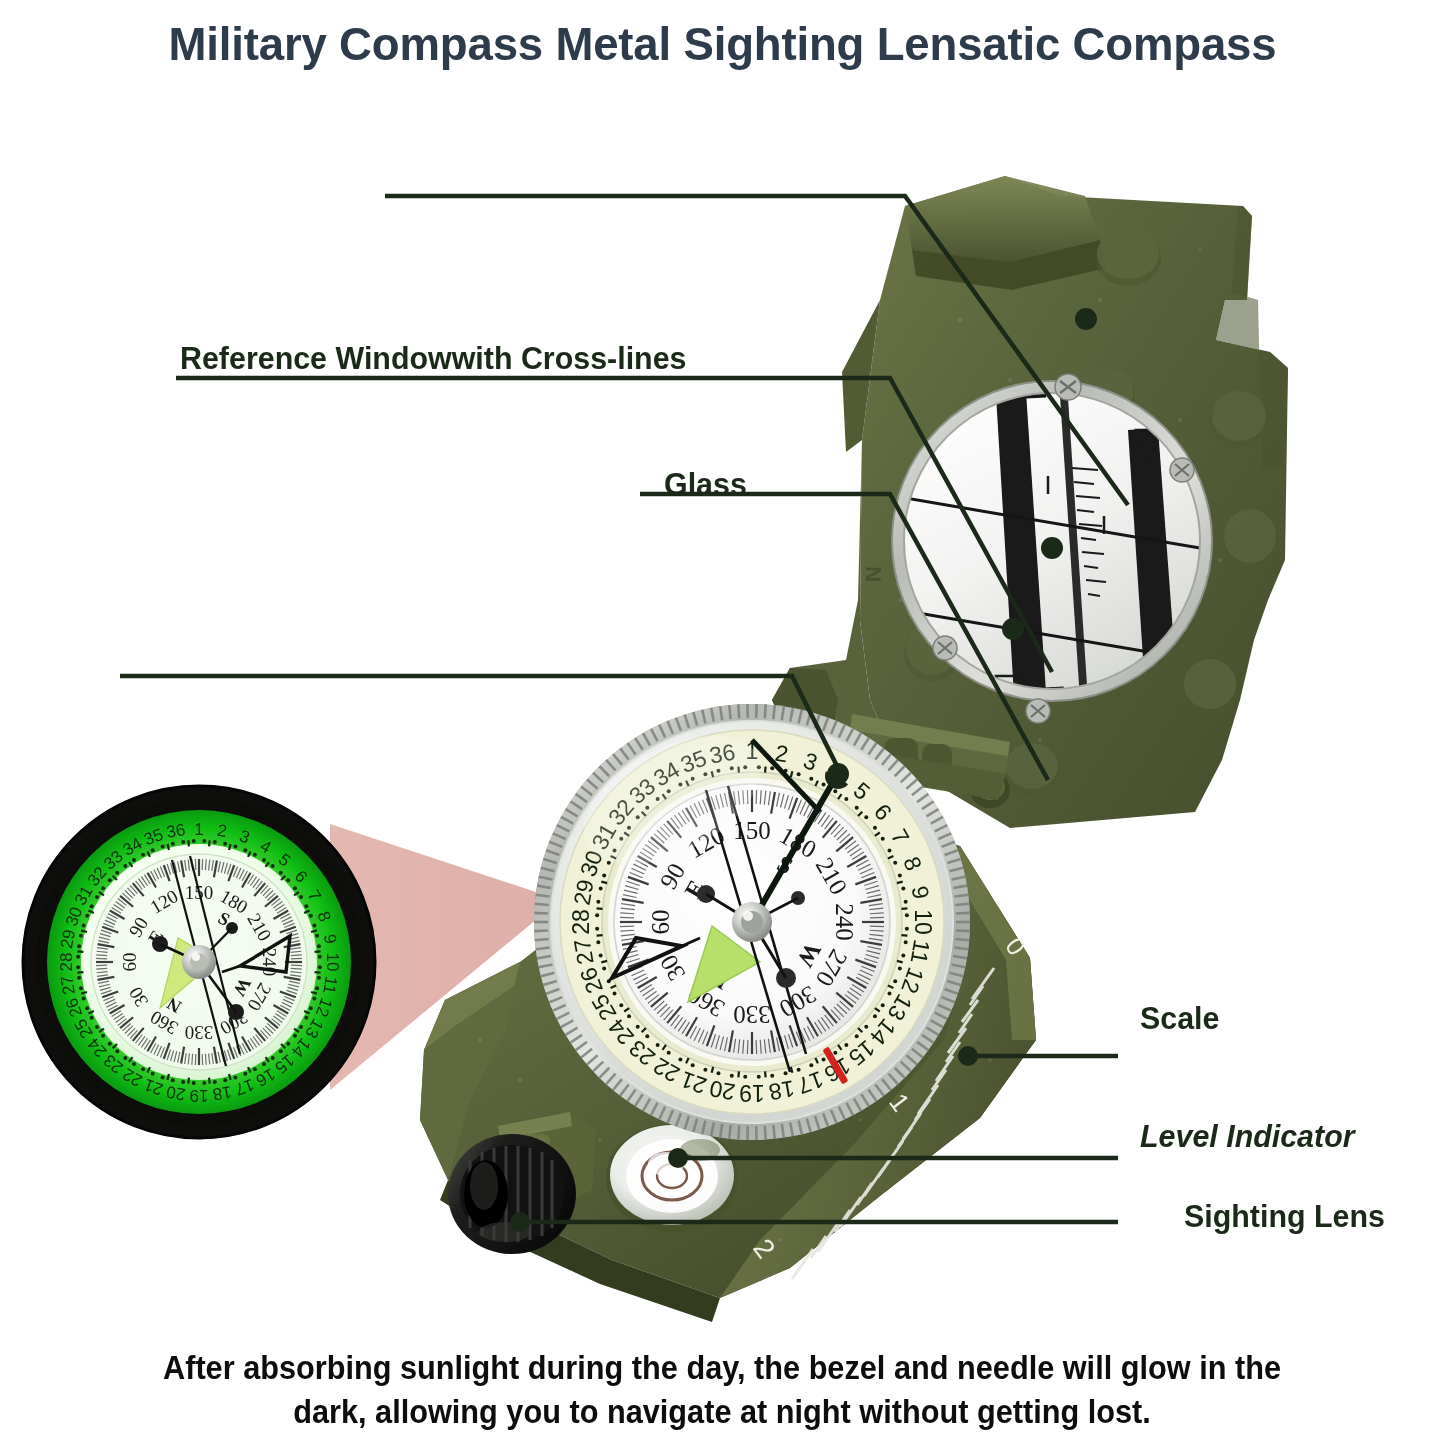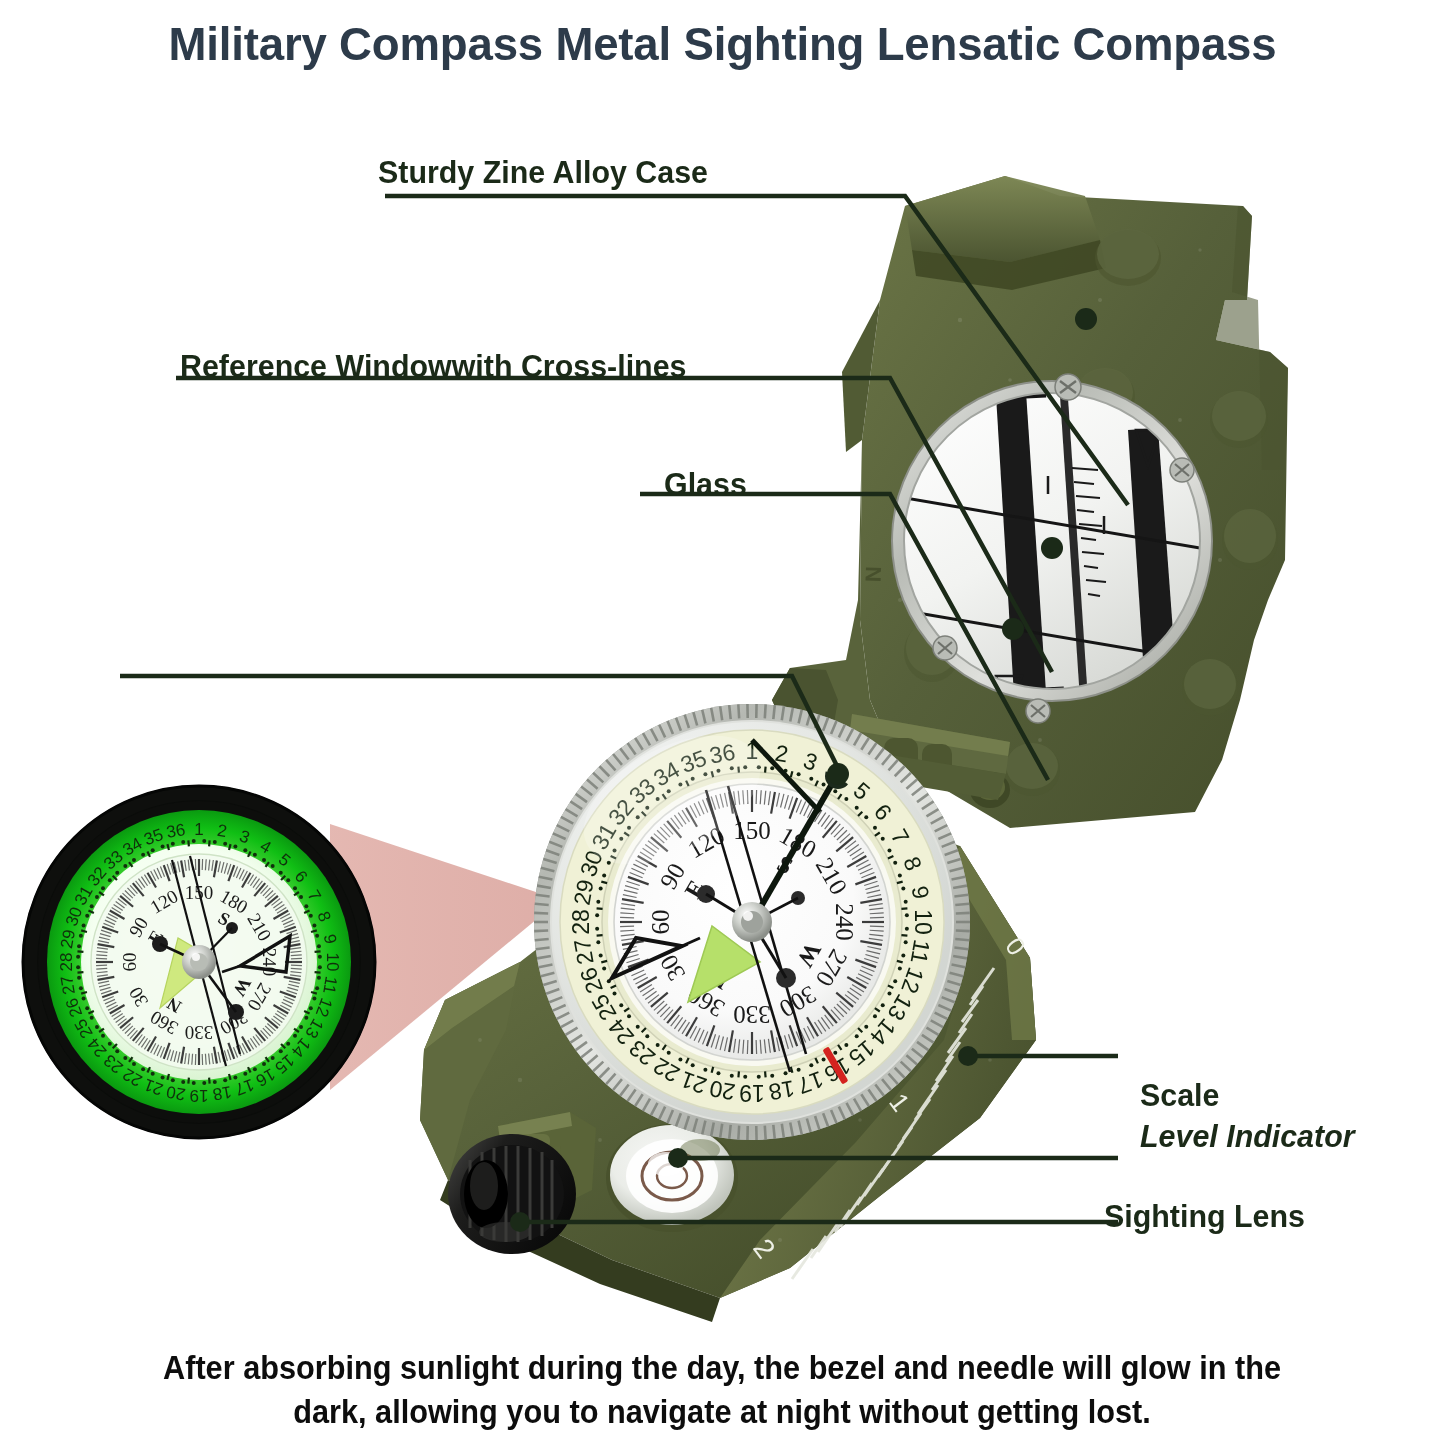--- a/index.html
+++ b/index.html
@@ -1277,36 +1277,33 @@
       <circle cx="1086" cy="319" r="11"></circle>
       <circle cx="1052" cy="548" r="11"></circle>
       <circle cx="1013" cy="629" r="11"></circle>
       <circle cx="838" cy="774" r="11"></circle>
       <circle cx="968" cy="1056" r="10"></circle>
       <circle cx="678" cy="1158" r="10"></circle>
       <circle cx="520" cy="1222" r="10"></circle>
     </g>
   </svg>
 
-  <div class="callout" style="left:378px;top:156px;">
-    <span class="txt">Sturdy Zine Alloy Case</span>
-  </div>
-  <div class="callout" style="left:180px;top:350px;">
+  <div class="callout" style="left:180px;top:342px;">
     <span class="txt">Reference Windowwith Cross-lines</span>
   </div>
   <div class="callout" style="left:664px;top:468px;">
     <span class="txt">Glass</span>
   </div>
-  <div class="callout rt" style="left:1140px;top:1079px;">
+  <div class="callout rt" style="left:1140px;top:1002px;">
     <span class="txt">Scale</span>
   </div>
   <div class="callout rt" style="left:1140px;top:1120px;font-style:italic;">
     <span class="txt">Level Indicator</span>
   </div>
-  <div class="callout rt" style="left:1104px;top:1200px;">
+  <div class="callout rt" style="left:1184px;top:1200px;">
     <span class="txt">Sighting Lens</span>
   </div>
 
   <div class="caption">
     <span>After absorbing sunlight during the day, the bezel and needle will glow in the</span>
     <br>
     <span>dark, allowing you to navigate at night without getting lost.</span>
   </div>
 
 </div>

